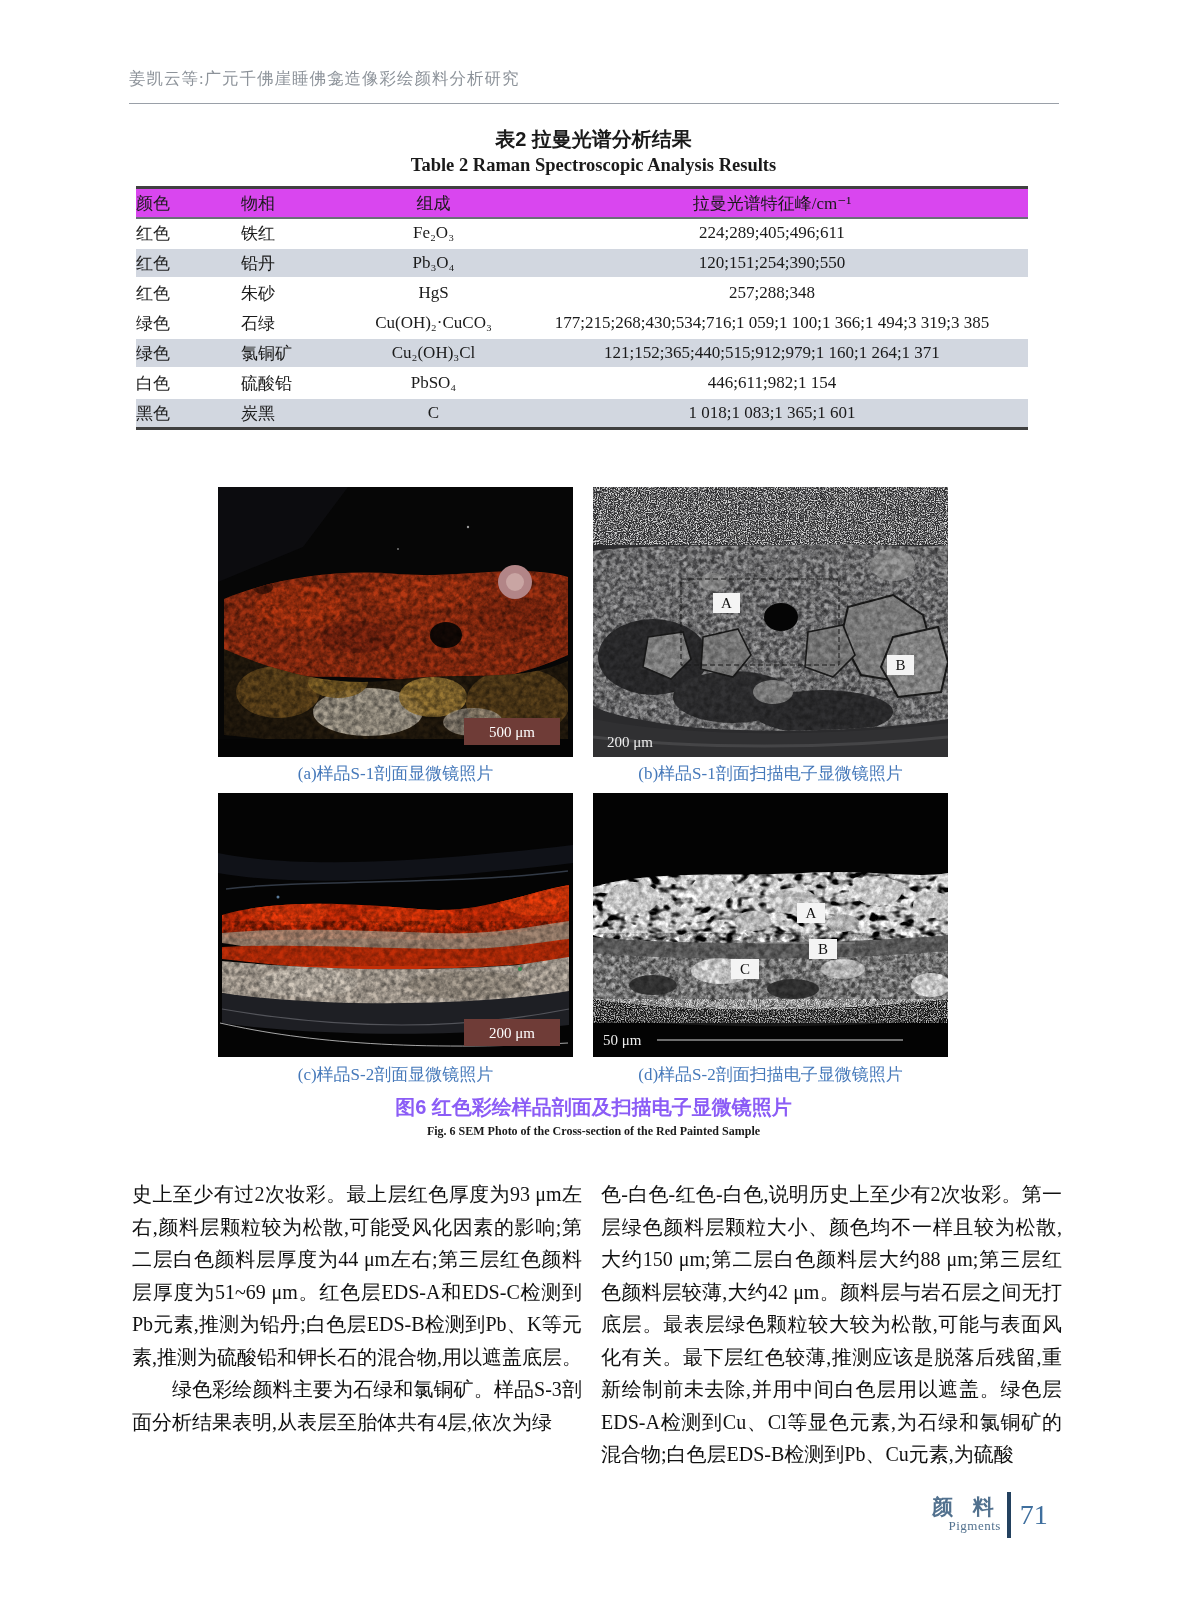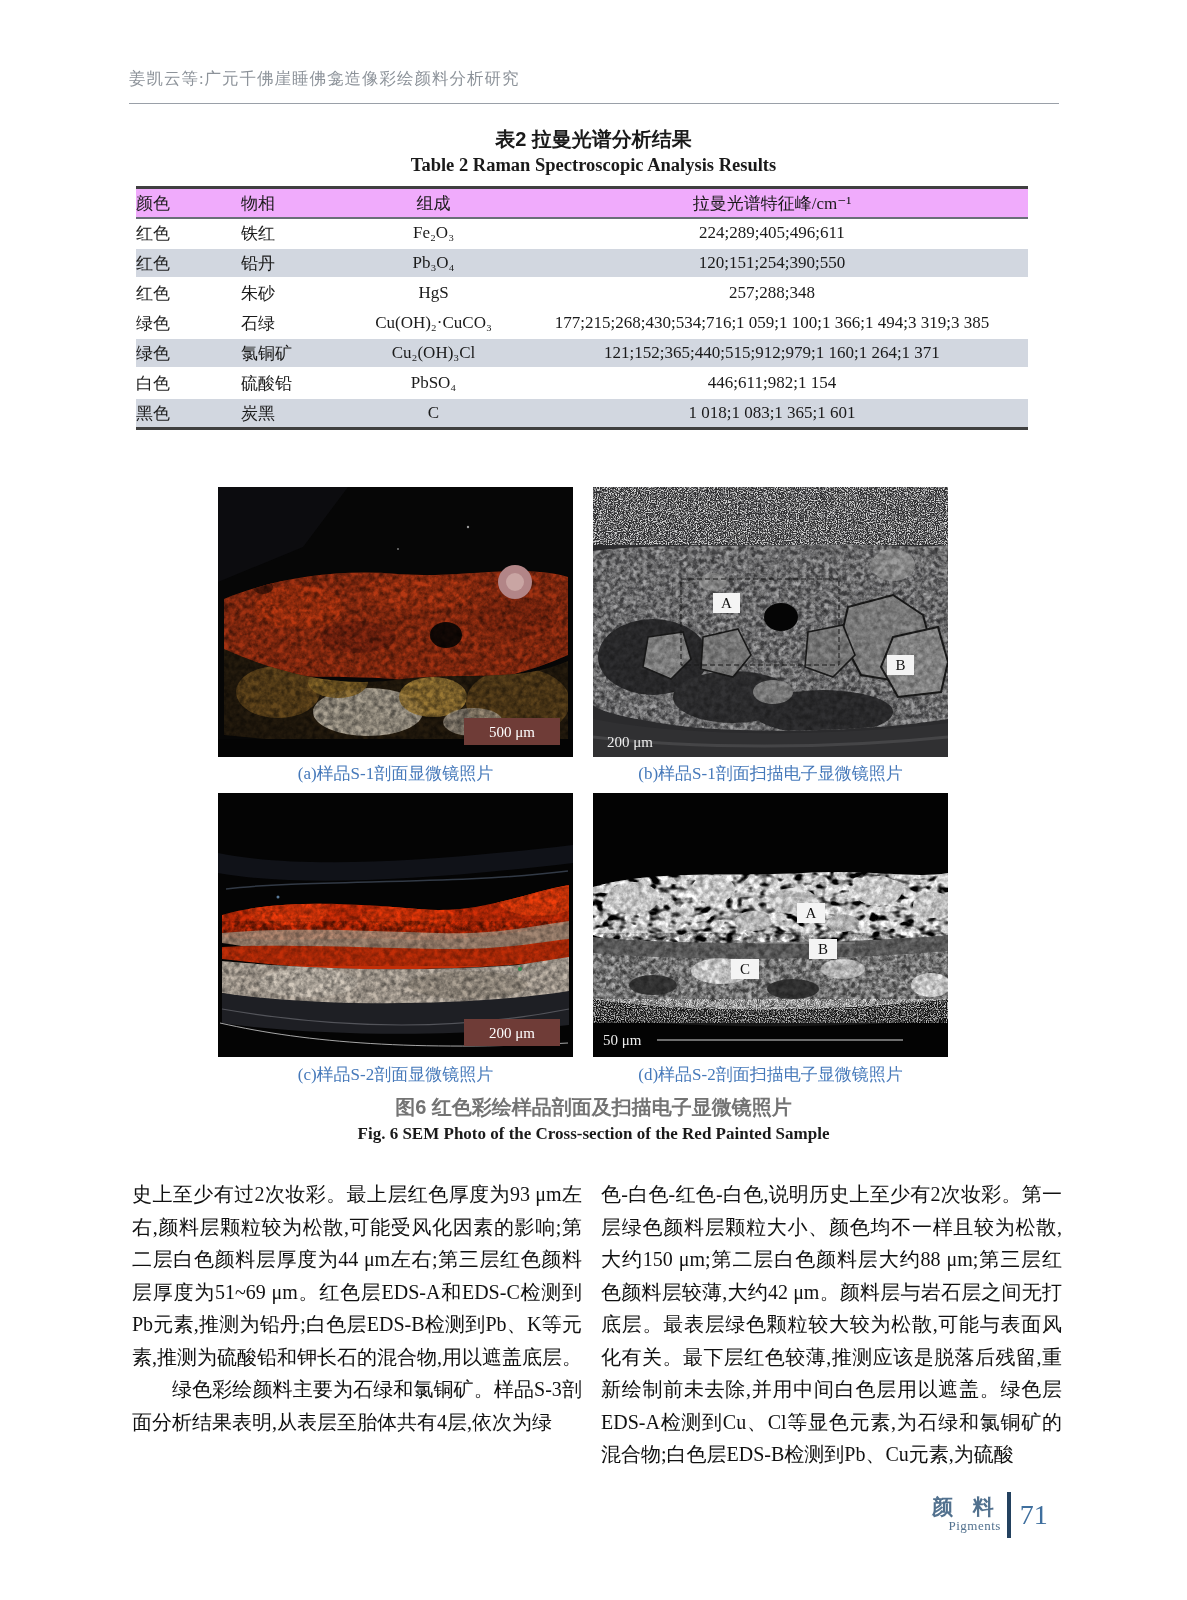--- a/index.html
+++ b/index.html
@@ -14,34 +14,34 @@
 
   
   .tbl-title-zh{top:126px;left:0;width:1187px;text-align:center;font-weight:bold;font-size:20px;color:#1a1a1a;}
   .tbl-title-en{top:155px;left:0;width:1187px;text-align:center;font-weight:bold;font-size:18.5px;color:#1a1a1a;}
 
   
   table.raman{position:absolute;top:186px;left:136px;width:892px;border-collapse:collapse;
       border-top:3px solid #404040;border-bottom:3px solid #404040;font-size:17px;}
   table.raman th{font-weight:normal;}
   table.raman th,table.raman td{height:28px;padding:0;white-space:nowrap;color:#1a1a1a;}
-  table.raman thead tr{background:#f0abfc;border-bottom:2px solid #6a6f78;}
+  table.raman thead tr{background:#d946ef;border-bottom:2px solid #6a6f78;}
   table.raman tbody tr{border-top:2px solid #ffffff;}
   table.raman tbody tr.stripe{background:#d2d7e0;}
   .c-color{width:105px;text-align:left;padding-left:18px;}
   .c-phase{width:110px;text-align:left;padding-left:14px;margin-left:48px;}
   .c-comp{width:165px;text-align:center;}
   th.c-comp{text-align:center;padding-left:44px;}
   .c-peaks{text-align:center;font-family:"Liberation Serif","DejaVu Serif",serif;}
 
   
   .fig-img{display:block;}
   .subcap{color:#4679ba;font-size:17px;text-align:center;}
-  .figcap-zh{top:1094px;left:0;width:1187px;text-align:center;font-weight:bold;font-size:20px;color:#737373;}
-  .figcap-en{top:1124px;left:0;width:1187px;text-align:center;font-weight:bold;font-size:17px;color:#1a1a1a;}
+  .figcap-zh{top:1094px;left:0;width:1187px;text-align:center;font-weight:bold;font-size:20px;color:#8b5cf6;}
+  .figcap-en{top:1124px;left:0;width:1187px;text-align:center;font-weight:bold;font-size:12px;color:#1a1a1a;}
 
   
   .col{font-size:20px;line-height:32.5px;text-align:justify;color:#101010;}
   .col p{margin:0;}
   .indent{text-indent:2em;}
   .sec-line{white-space:nowrap;}
   .sec-num{color:#7d9fc6;font-family:"Liberation Sans","DejaVu Sans",sans-serif;}
   .sec-title{font-weight:bold;font-family:"Liberation Sans","DejaVu Sans",sans-serif;margin-left:14px;}
 
   

